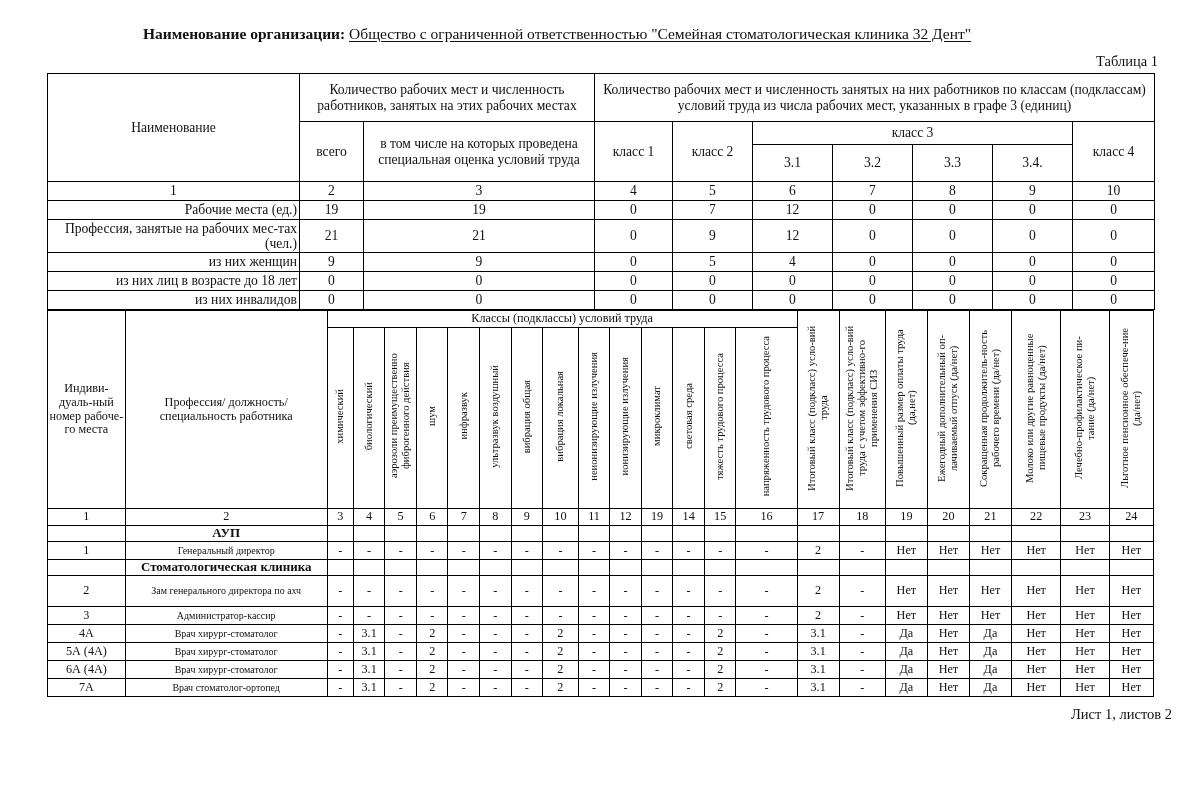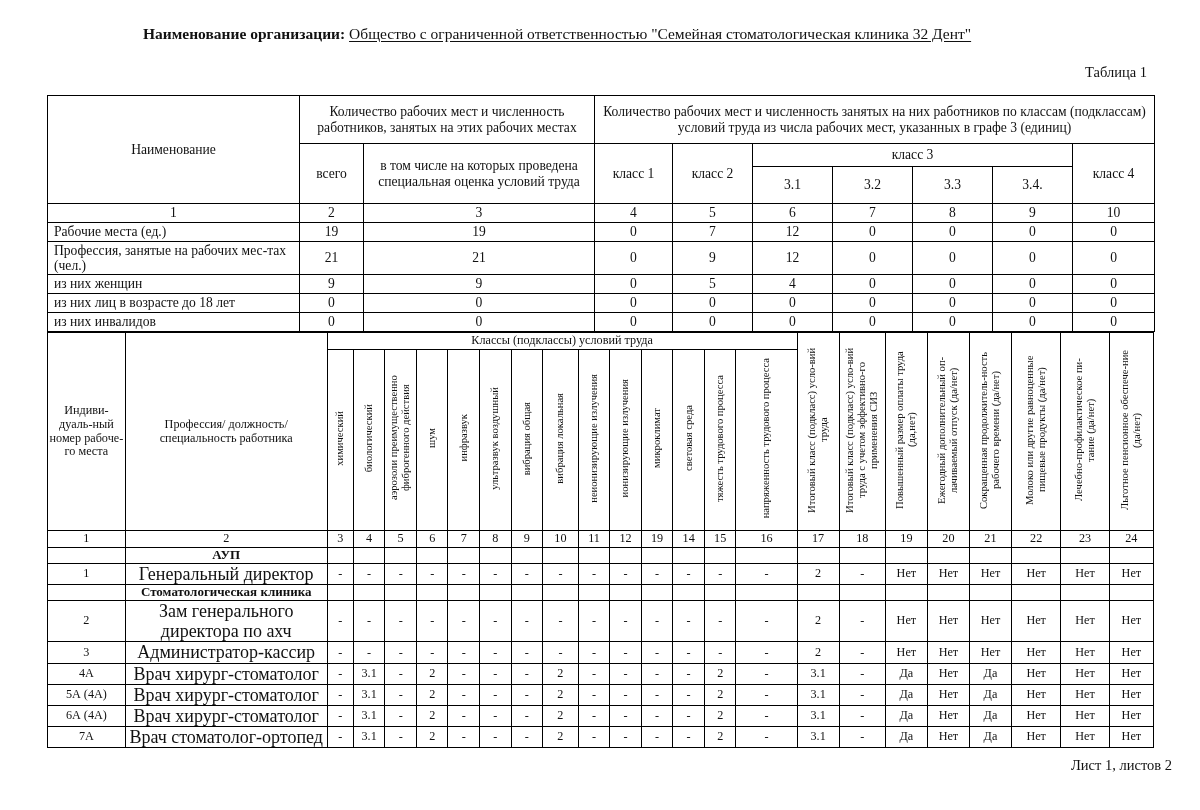--- a/index.html
+++ b/index.html
@@ -44,21 +44,21 @@
   }
   .org-value {
     text-decoration: underline;
     text-underline-offset: 2px;
   }
 
   .table-caption {
     text-align: right;
     font-size: 14.5px;
     padding-right: 42px;
-    margin: 11px;
+    margin: 0;
   }
   .cap1 { padding-top: 10px; padding-bottom: 3px; }
   .cap2 { padding-top: 9px; padding-bottom: 3px; }
 
   .sheet-footer {
     text-align: right;
     padding-right: 28px;
     font-size: 14.5px;
     padding-top: 9px;
   }
@@ -77,35 +77,35 @@
     font-weight: normal;
     line-height: 1.12;
     overflow: hidden;
   }
 
   
   .t1-wrap { padding-left: 47px; }
   table.t1 { width: 1107px; }
   table.t1 td, table.t1 th { font-size: 13.6px; }
   table.t1 .name-col {
-    text-align: left;
+    text-align: right;
     padding-left: 6px;
   }
   table.t1 .hdr-name { text-align: center; padding-left: 2px; }
   table.t1 .numrow td { font-size: 13.6px; }
 
   
   .t2-wrap { padding-left: 47px; }
   table.t2 { width: 1107px; }
   table.t2 td, table.t2 th {
     font-size: 12.2px;
     padding: 0 1px;
   }
   table.t2 td.prof {
-    font-size: 18px;
+    font-size: 10px;
   }
   table.t2 td.group-row {
     font-weight: bold;
     font-size: 13px;
   }
   .vert {
     writing-mode: vertical-rl;
     transform: rotate(180deg);
     white-space: normal;
     font-size: 10.6px;

